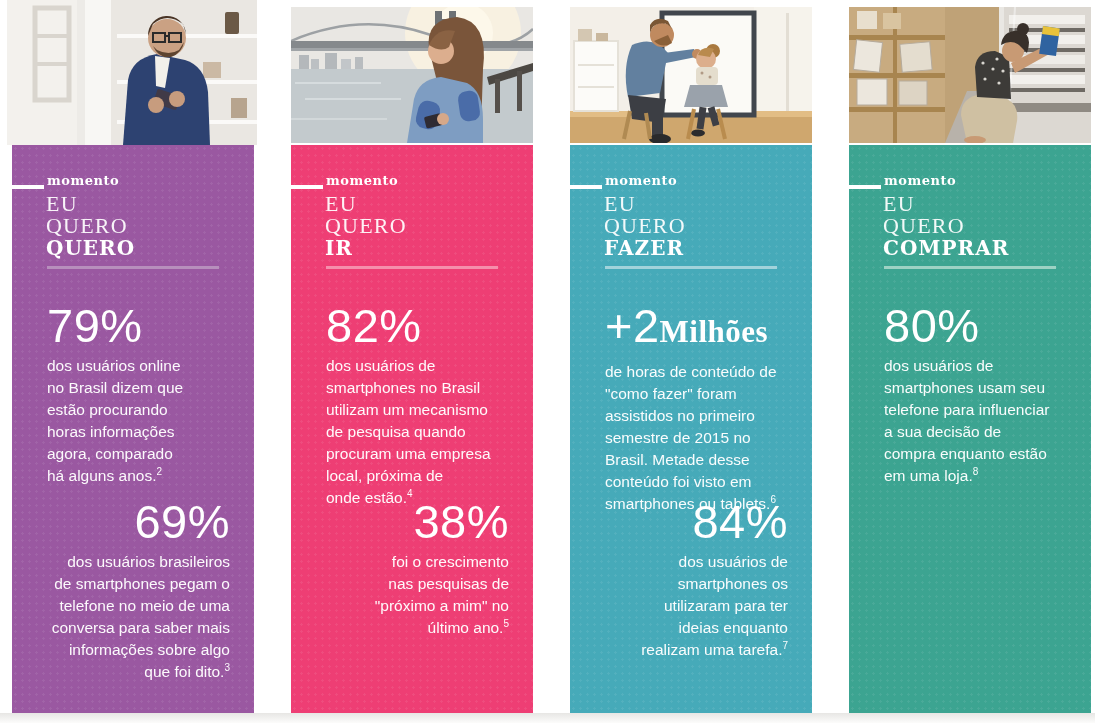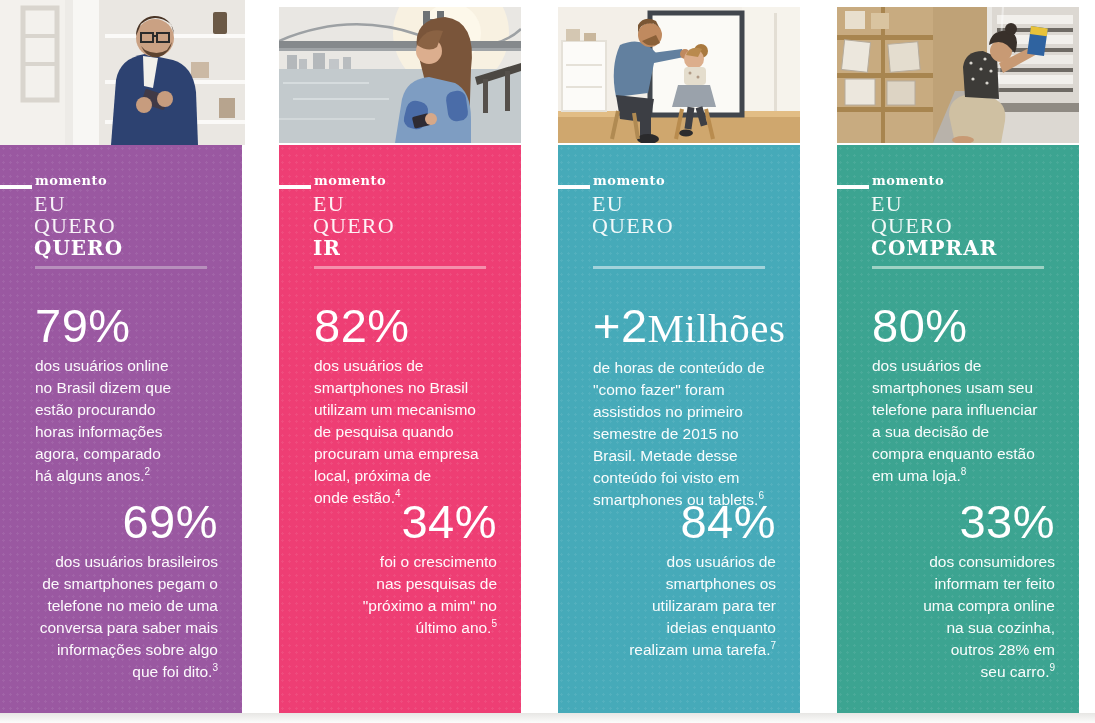--- a/index.html
+++ b/index.html
@@ -6,21 +6,21 @@
   html, body { margin: 0; padding: 0; }
   body {
     width: 1095px; height: 723px;
     background: #ffffff;
     font-family: "Liberation Sans", sans-serif;
     overflow: hidden;
   }
   .board {
     display: flex;
     gap: 37px;
-    padding-left: 0;
+    padding-left: 12px;
     width: 1095px;
   }
   .column { width: 242px; flex: 0 0 242px; position: relative; }
 
   .photo {
     width: 242px; height: 136px;
     margin-top: 7px; margin-bottom: 2px;
     overflow: hidden;
     background: #e8e6e2;
   }
@@ -66,21 +66,21 @@
   .stat { position: absolute; left: 35px; right: 24px; }
   .stat-1 { top: 156px; }
   .stat-2 { top: 352px; text-align: right; }
   .stat-value {
     font-weight: 300; font-size: 47px; line-height: 50px;
     letter-spacing: 0.5px; margin-bottom: 4px;
     white-space: nowrap;
   }
   .stat-value .num-suffix {
     font-family: "Liberation Serif", serif;
-    font-size: 41px; letter-spacing: 0.5px;
+    font-size: 31px; letter-spacing: 0.5px; font-weight: bold;
   }
   .stat-text {
     font-size: 15.5px; line-height: 22px;
     white-space: pre-line;
     color: rgba(255,255,255,0.97);
   }
   .stat-text sup { font-size: 10px; line-height: 0; }
   .footer-strip {
     width: 1095px; height: 10px;
     background: linear-gradient(#e7e6e4, #fcfcfb);
@@ -197,21 +197,21 @@
         <div class="stat-value">82%</div>
         <div class="stat-text"><span>dos usuários de
 smartphones no Brasil
 utilizam um mecanismo
 de pesquisa quando
 procuram uma empresa
 local, próxima de
 onde estão.</span><sup>4</sup></div>
       </div>
       <div class="stat stat-2">
-        <div class="stat-value">34%</div>
+        <div class="stat-value">38%</div>
         <div class="stat-text"><span>foi o crescimento
 nas pesquisas de
 "próximo a mim" no
 último ano.</span><sup>5</sup></div>
       </div>
     </div>
   </div>
 
   <div class="column column-3" style="--card: #46aab9; --divider: #a2d3db;">
     <div class="photo">
@@ -251,20 +251,21 @@
         <line x1="124" y1="102" x2="118" y2="132" stroke="#b98c4e" stroke-width="4"></line>
         <line x1="148" y1="102" x2="155" y2="132" stroke="#b98c4e" stroke-width="4"></line>
       </svg>
     </div>
     <div class="card">
       <div class="momento-line"></div>
       <div class="momento-label">momento</div>
       <div class="title">
         <div>EU</div>
         <div>QUERO</div>
+        <div class="bold-line">FAZER</div>
       </div>
       <div class="divider"></div>
       <div class="stat stat-1">
         <div class="stat-value"><span>+2</span><span class="num-suffix">Milhões</span></div>
         <div class="stat-text"><span>de horas de conteúdo de
 "como fazer" foram
 assistidos no primeiro
 semestre de 2015 no
 Brasil. Metade desse
 conteúdo foi visto em
@@ -338,27 +339,18 @@
       <div class="divider"></div>
       <div class="stat stat-1">
         <div class="stat-value">80%</div>
         <div class="stat-text"><span>dos usuários de
 smartphones usam seu
 telefone para influenciar
 a sua decisão de
 compra enquanto estão
 em uma loja.</span><sup>8</sup></div>
       </div>
-      <div class="stat stat-2">
-        <div class="stat-value">33%</div>
-        <div class="stat-text"><span>dos consumidores
-informam ter feito
-uma compra online
-na sua cozinha,
-outros 28% em
-seu carro.</span><sup>9</sup></div>
-      </div>
     </div>
   </div>
 
 </div>
 
 <div class="footer-strip"></div>
 
 </body></html>

